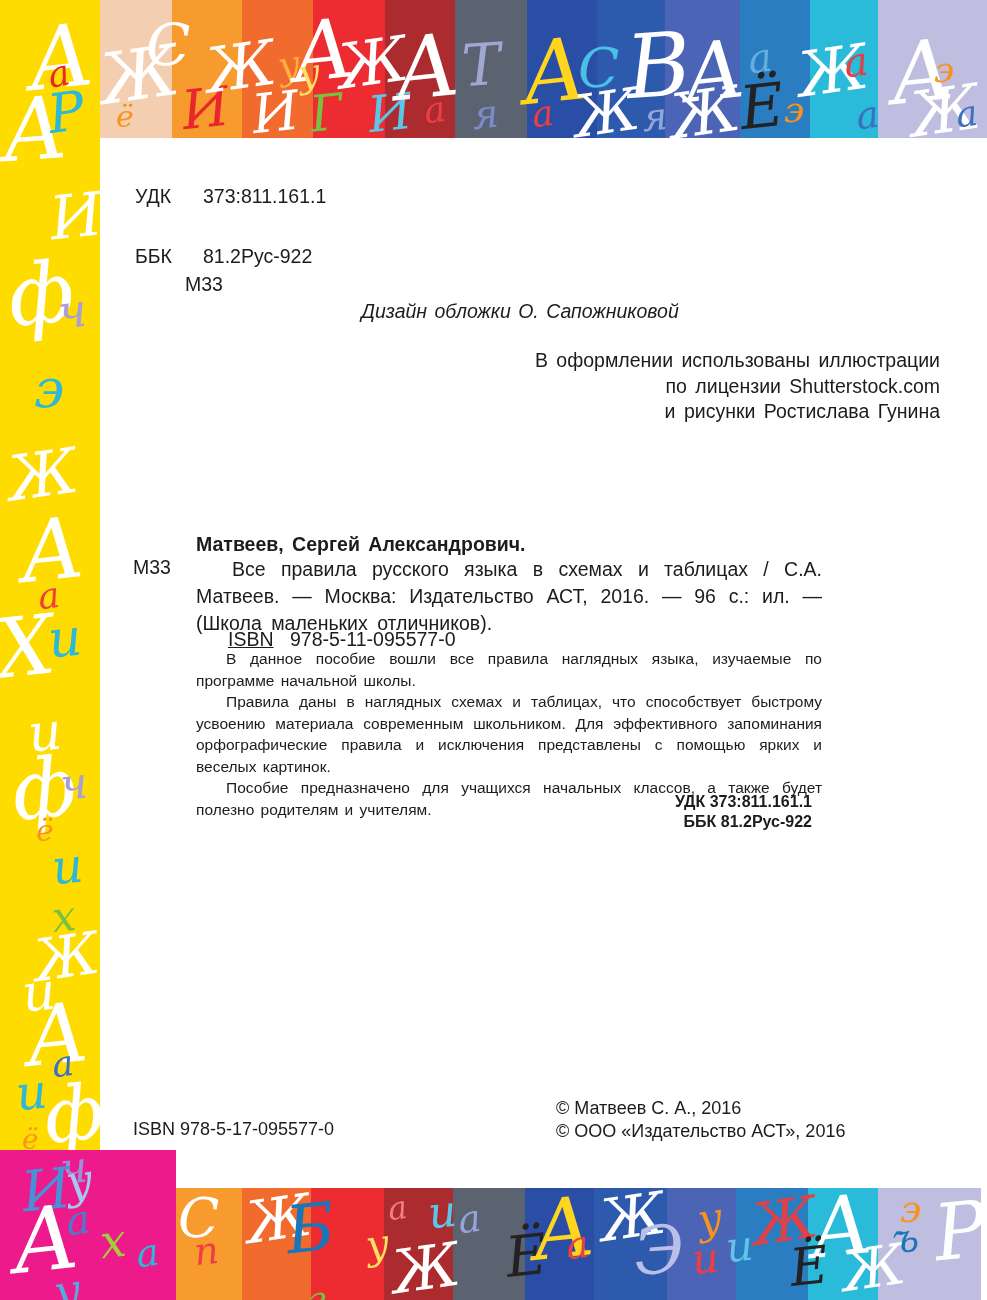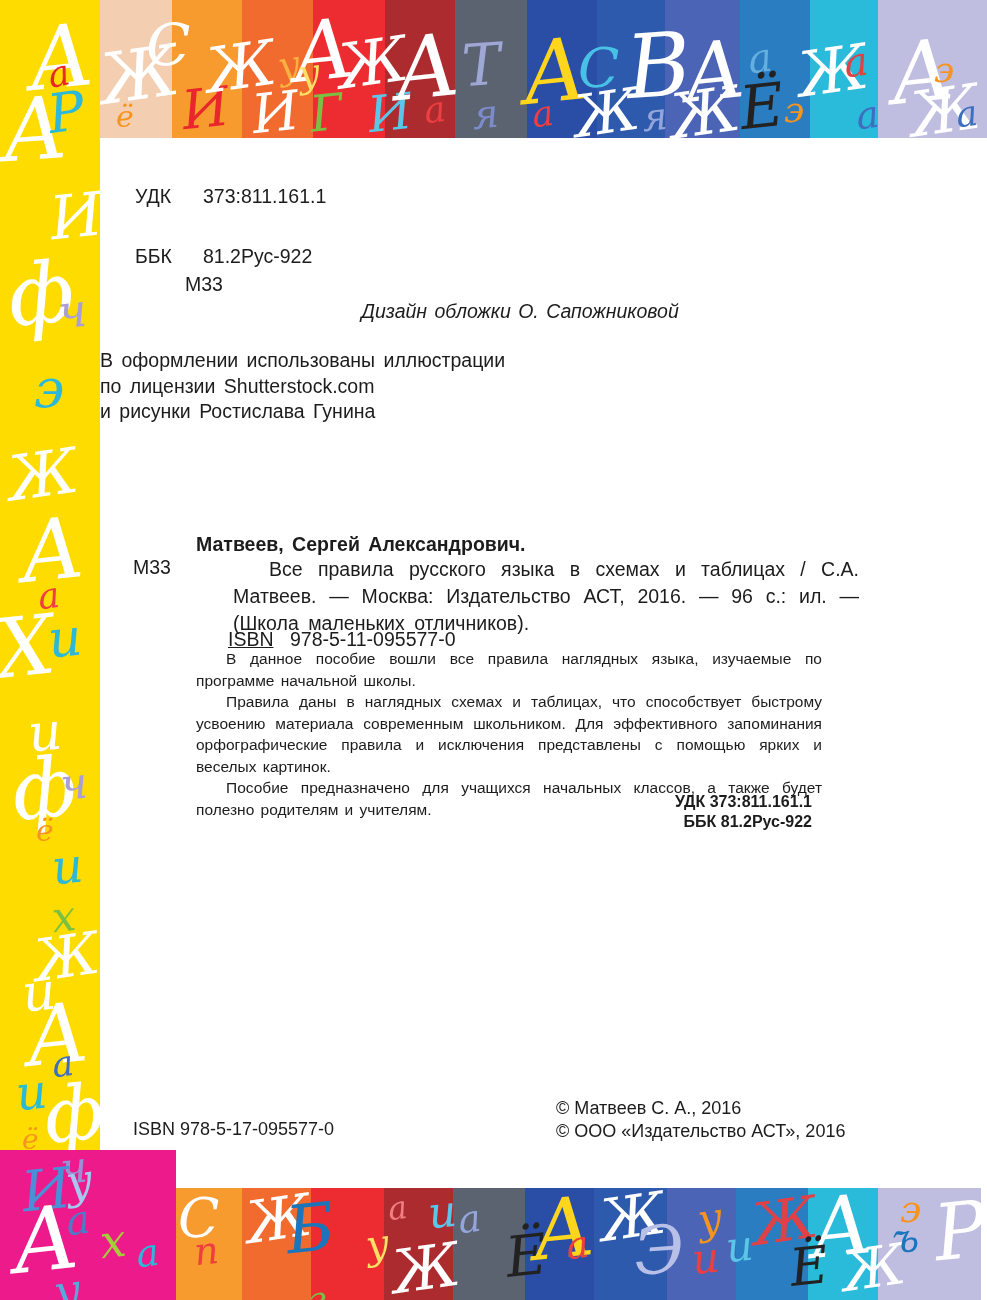--- a/index.html
+++ b/index.html
@@ -20,28 +20,28 @@
   }
   
   .top-codes{position:absolute;left:135px;top:150px;font-size:19.5px;line-height:28px;}
   .code-label{display:inline-block;width:68px;margin-top:32px;}
   .m33-top{padding-left:50px;}
   .design-credit{
     position:absolute;left:100px;top:300px;width:840px;text-align:center;
     font-style:italic;font-size:19.5px;word-spacing:2px;
   }
   .illustration-credit{
-    position:absolute;left:100px;top:348px;width:840px;text-align:left;
+    position:absolute;left:100px;top:348px;width:840px;text-align:right;
     font-size:19.5px;line-height:25.5px;word-spacing:3px;
   }
   .author-heading{position:absolute;left:196px;top:533px;font-weight:bold;font-size:19.5px;word-spacing:3px;}
   .catalog-code{position:absolute;left:133px;top:556px;font-size:19.5px;}
   .catalog-description{
     position:absolute;left:196px;top:556px;width:626px;font-size:19.5px;line-height:27px;
-    text-align:justify;text-indent:36px;word-spacing:4px;margin-left:37px;
+    text-align:justify;text-indent:36px;word-spacing:4px;
   }
   .isbn-mid{position:absolute;left:228px;top:628px;font-size:19.5px;}
   .isbn-label{display:inline-block;width:62px;text-decoration:underline;}
   .annotation{
     position:absolute;left:196px;top:648px;width:626px;font-size:15.5px;line-height:21.5px;
     text-align:justify;word-spacing:2px;
   }
   .annotation p{margin:0;text-indent:30px;}
   .annotation-codes{
     position:absolute;right:175px;top:792px;text-align:right;

